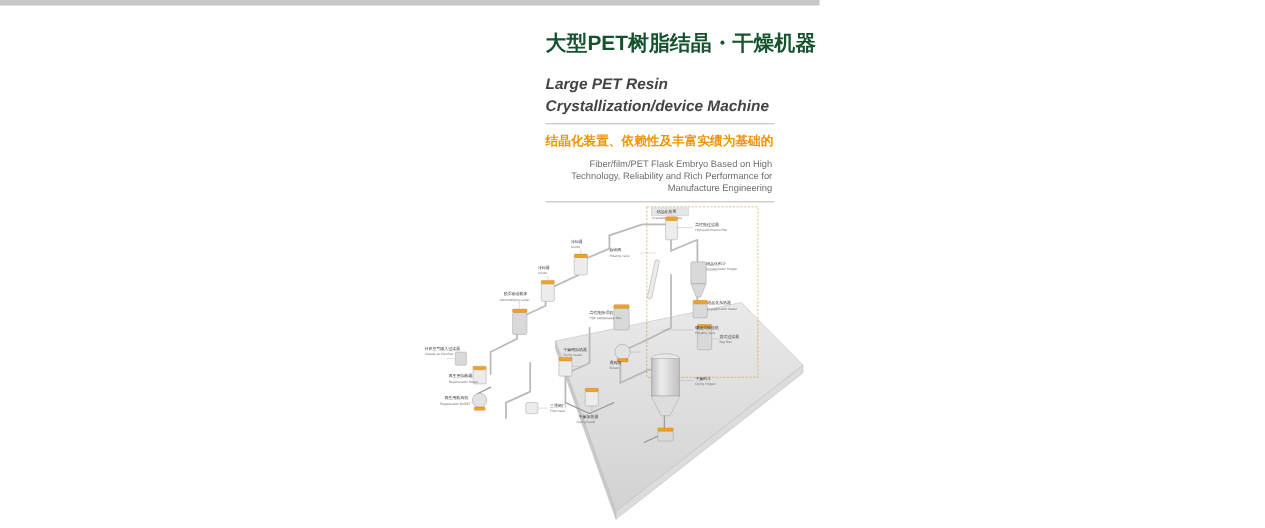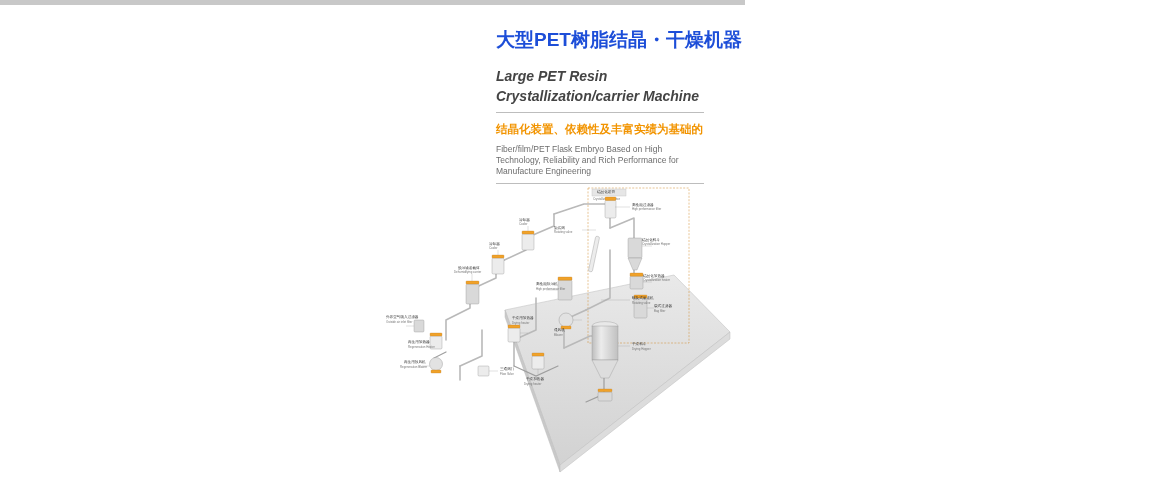--- a/index.html
+++ b/index.html
@@ -27,21 +27,21 @@
   
   #headings {
     position: absolute;
     left: 496px;
     top: 28px;
     width: 210px;
   }
   #title-cn {
     font-size: 19px;
     font-weight: bold;
-    color: #1d4ed8;
+    color: #14532d;
     letter-spacing: 0px;
     white-space: nowrap;
     line-height: 24px;
   }
   #title-en {
     margin-top: 14px;
     font-size: 14px;
     font-weight: bold;
     color: #444444;
     line-height: 20px;
@@ -61,20 +61,21 @@
     color: #f29400;
     line-height: 17px;
     white-space: nowrap;
   }
   #sub-en {
     margin-top: 6px;
     font-size: 8.5px;
     color: #6d6d6d;
     line-height: 11px;
     width: 206px;
+    text-align: right;
   }
   #rule-2 {
     margin-top: 6px;
     width: 208px;
     height: 1px;
     background: #bdbdbd;
   }
 
   
   #illustration {
@@ -98,21 +99,21 @@
 </style>
 </head>
 <body>
 
 <div id="top-bar"></div>
 
 <div id="headings">
   <div id="title-cn">大型PET树脂结晶・干燥机器</div>
   <div id="title-en">
     <div>Large PET Resin</div>
-    <div>Crystallization/carrier Machine</div>
+    <div>Crystallization/device Machine</div>
   </div>
   <div id="rule-1"></div>
   <div id="sub-cn">
     <div>结晶化装置、依赖性及丰富实绩为基础的</div>
   </div>
   <div id="sub-en">Fiber/film/PET Flask Embryo Based on High Technology, Reliability and Rich Performance for Manufacture Engineering</div>
   <div id="rule-2"></div>
 </div>
 
 <div id="illustration">

